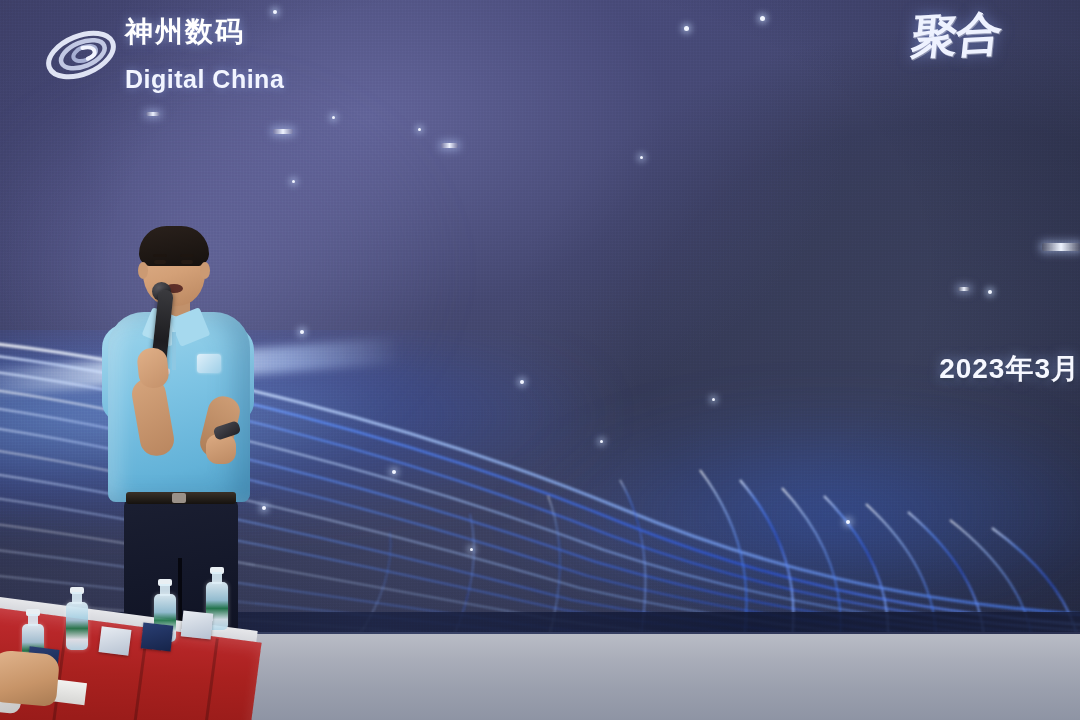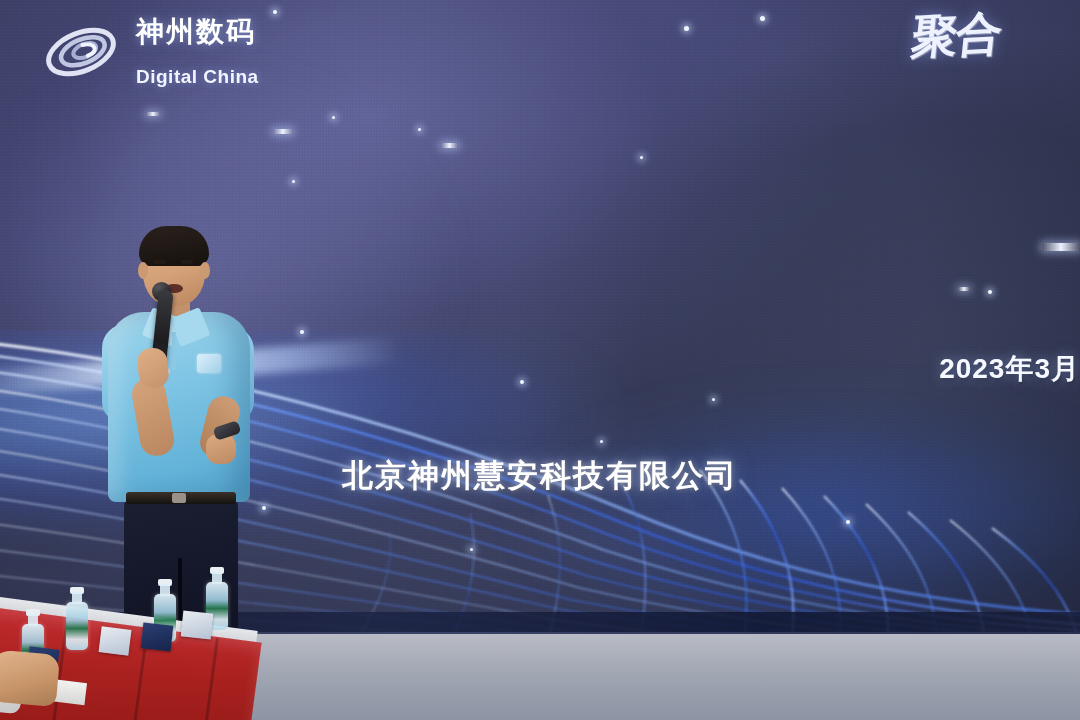--- a/index.html
+++ b/index.html
@@ -52,29 +52,29 @@
     background:linear-gradient(90deg, rgba(255,255,255,0) 0%, rgba(225,238,255,.92) 42%, rgba(190,215,255,.55) 74%, rgba(255,255,255,0) 100%);
     filter:blur(4px);transform:rotate(-4.5deg);
   }
 
   
   .particles{position:absolute;inset:0;pointer-events:none;}
   .pt{position:absolute;background:#f2f6ff;border-radius:50%;box-shadow:0 0 7px 2px rgba(200,220,255,.75);}
   .bar{position:absolute;background:linear-gradient(90deg,rgba(255,255,255,.15),#eef3ff,rgba(255,255,255,.15));border-radius:2px;box-shadow:0 0 9px 2px rgba(190,210,255,.55);}
 
   
-  .logo-dc{position:absolute;left:44px;top:18px;display:flex;align-items:center;gap:18px;}
+  .logo-dc{position:absolute;left:44px;top:18px;display:flex;align-items:center;gap:7px;}
   .logo-dc .swirl{width:74px;height:62px;}
   .logo-dc .txt{display:flex;flex-direction:column;line-height:1;}
   .logo-dc .cn{
     font-size:28px;font-weight:700;color:#ffffff;letter-spacing:2px;
     text-shadow:0 0 10px rgba(170,195,255,.55);
   }
   .logo-dc .en{
-    font-size:19px;font-weight:700;color:#f2f5ff;letter-spacing:.5px;margin-top:21px;
+    font-size:25px;font-weight:700;color:#f2f5ff;letter-spacing:.5px;margin-top:21px;
     text-shadow:0 0 8px rgba(160,185,255,.45);
   }
 
   .logo-ju{position:absolute;right:26px;top:14px;text-align:right;}
   .logo-ju .ju-big{
     font-family:"DejaVu Serif","Liberation Serif",serif;
     font-size:46px;font-weight:700;color:#eef2ff;line-height:.92;
     letter-spacing:-2px;
     transform:skewX(-9deg) rotate(-3deg);
     display:inline-block;
@@ -357,21 +357,20 @@
         <span class="cn">神州数码</span>
         <span class="en">Digital China</span>
       </span>
     </div>
 
     <div class="logo-ju">
       <div class="ju-big">聚合</div>
     </div>
 
     <div class="slide-date">2023年3月</div>
-    <div class="slide-company">北京神州慧安科技有限公司</div>
   </div>
 
   <div class="floor-edge"></div>
   <div class="floor"></div>
 
   <div class="person">
     <div class="p-pants"></div>
     <div class="p-leg-split"></div>
     <div class="p-sleeve-l"></div>
     <div class="p-sleeve-r"></div>

